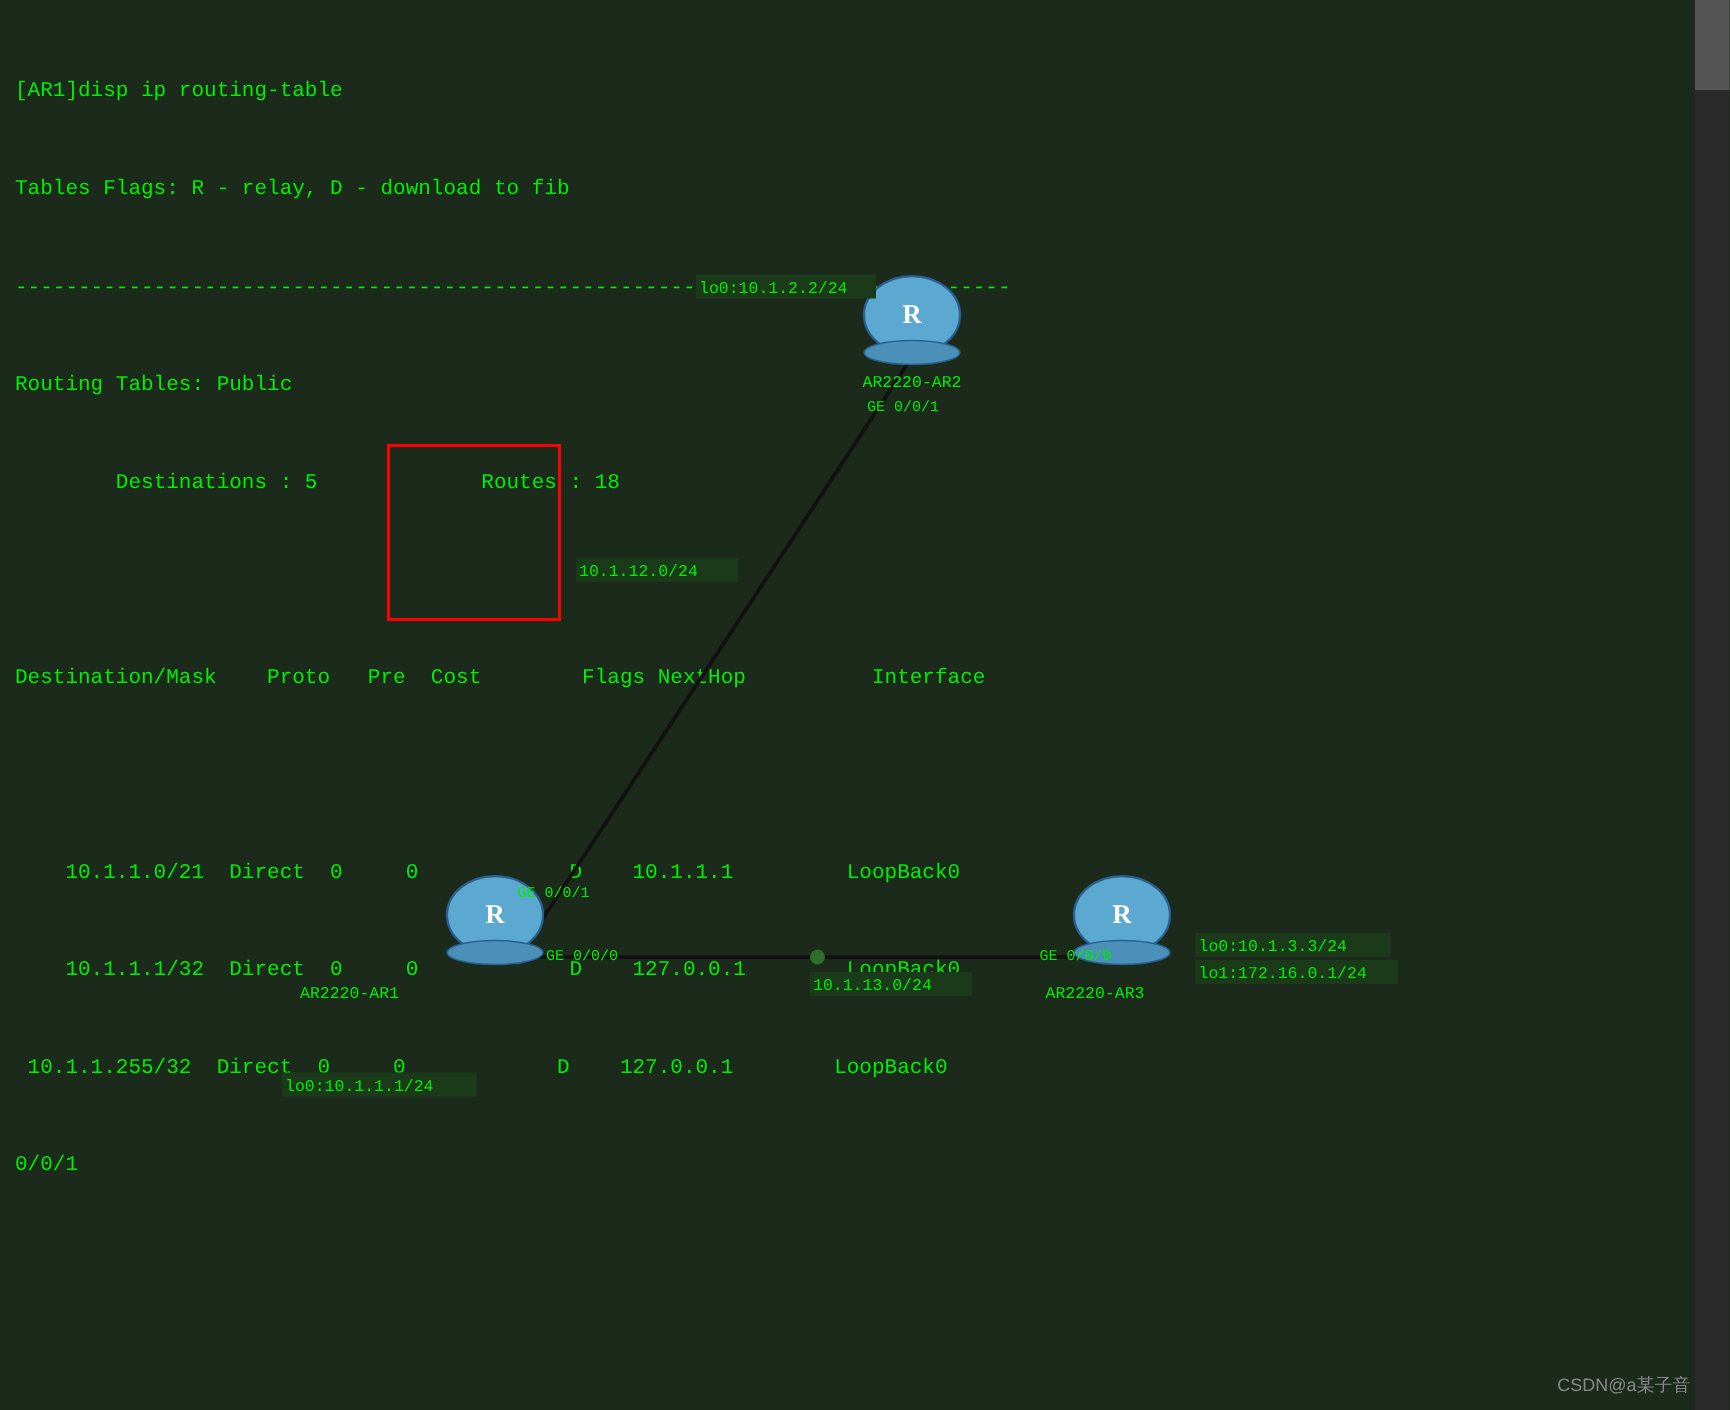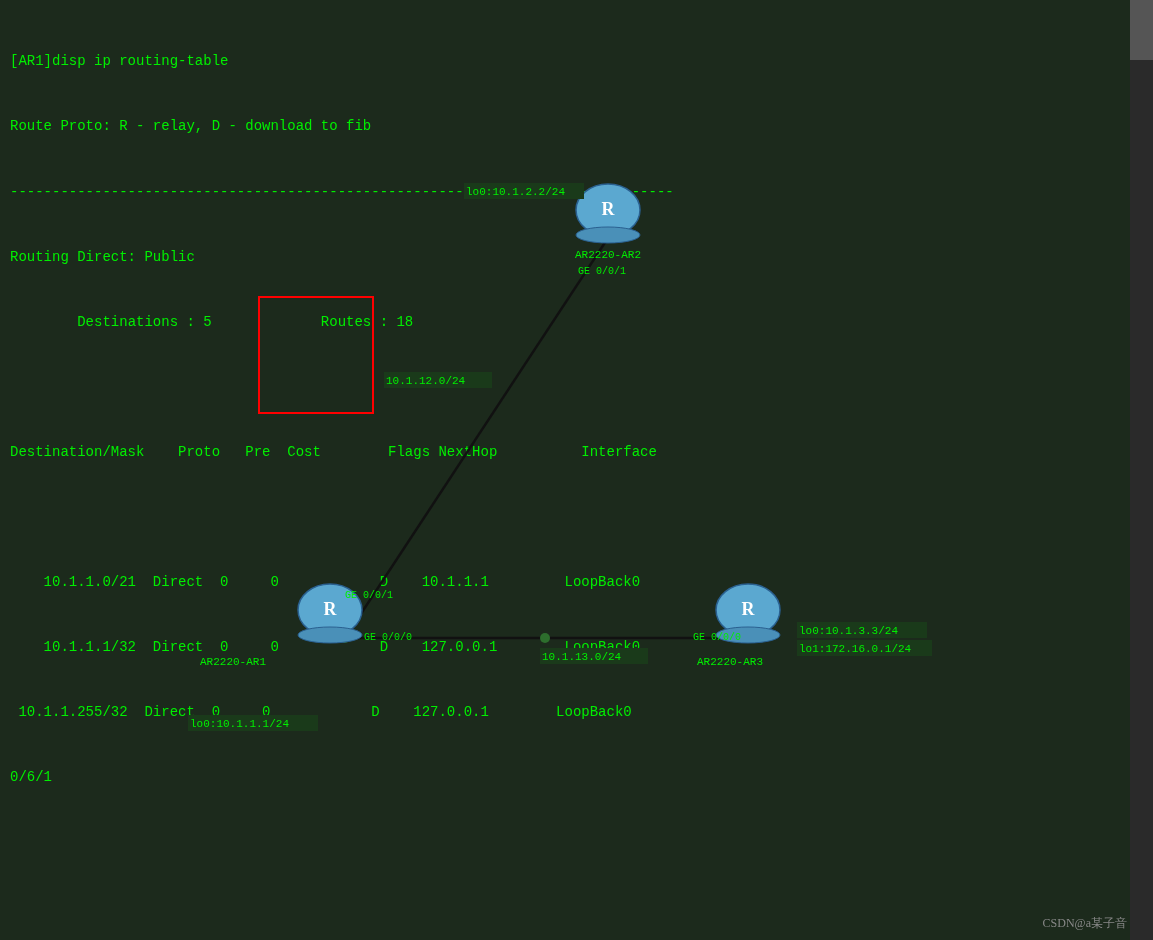--- a/index.html
+++ b/index.html
@@ -62,40 +62,40 @@
       z-index: 10;
     }
 
     
     #watermark {
       position: absolute;
       bottom: 8px;
       right: 26px;
       color: #888;
       font-size: 12px;
-      font-family: Liberation Serif, serif;
+      font-family: Liberation Sans, sans-serif;
     }
   </style>
 </head>
 <body>
 
 <div id="terminal">
   <div class="terminal-text">
     <span class="line">[AR1]disp ip routing-table</span>
-    <span class="line">Route Proto: R - relay, D - download to fib</span>
+    <span class="line">Tables Flags: R - relay, D - download to fib</span>
     <span class="line">-------------------------------------------------------------------------------</span>
-    <span class="line">Routing Direct: Public</span>
+    <span class="line">Routing Tables: Public</span>
     <span class="line">        <span>Destinations : 5</span>             <span>Routes : 18</span></span>
     <span class="line"> </span>
     <span class="line">Destination/Mask    Proto   Pre  Cost        Flags NextHop          Interface</span>
     <span class="line"> </span>
     <span class="line">    10.1.1.0/21  Direct  0     0            D    10.1.1.1         LoopBack0</span>
     <span class="line">    10.1.1.1/32  Direct  0     0            D    127.0.0.1        LoopBack0</span>
     <span class="line"> 10.1.1.255/32  Direct  0     0            D    127.0.0.1        LoopBack0</span>
-    <span class="line">0/6/1</span>
+    <span class="line">0/0/1</span>
     
     
     
     
     
     
     
     
     
     

